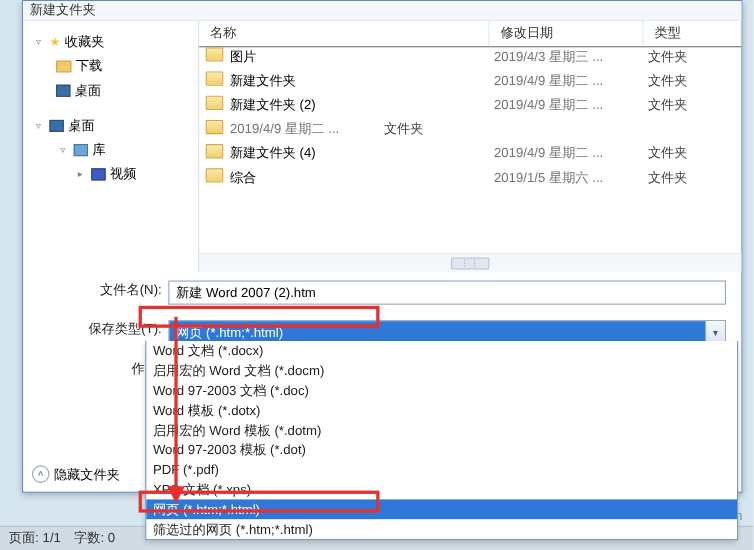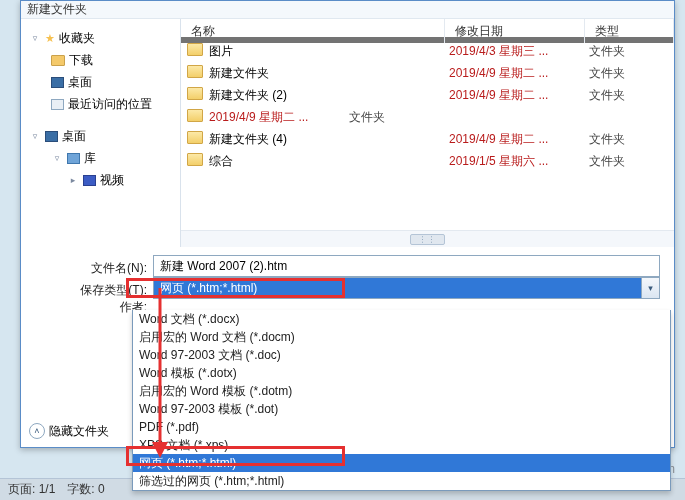--- a/index.html
+++ b/index.html
@@ -11,34 +11,34 @@
 .tree-row{display:flex;align-items:center;height:22px;gap:4px;padding-left:2px}
 .tree-row.child{padding-left:24px}
 .starI{color:#f6c151;font-size:11px}
 .folderI{width:14px;height:11px;background:#f4c96a;border:1px solid #caa14b;border-radius:1px;display:inline-block}
 .recentI{width:13px;height:11px;background:#e9eff5;border:1px solid #8ea8c0;display:inline-block}
 .deskI{width:13px;height:11px;background:#3a6ea5;border:1px solid #2a4d7a;display:inline-block}
 .libI{width:13px;height:11px;background:#6fa4d8;border:1px solid #3f77ad;display:inline-block}
 .vidI{width:13px;height:11px;background:#3c5cc4;border:1px solid #2a4090;display:inline-block}
 .tw{width:12px;color:#7c8aa0;font-size:9px;text-align:center}
 .files{flex:1;display:flex;flex-direction:column}
-.fh{display:flex;height:24px;border-bottom:6px solid #737373;align-items:flex-start}
+.fh{display:flex;height:24px;border-bottom:1px solid #737373;align-items:flex-end}
 .fh>div{padding:0 10px;border-right:1px solid #e3e9f0;line-height:24px;color:#333}
 .c-n{width:264px}.c-d{width:140px}.c-t{flex:1}
 .fl{flex:1;overflow:hidden}
 .fr{display:flex;height:22px;align-items:flex-start;padding-left:6px}
 .fldIco{width:16px;height:13px;background:linear-gradient(#fce9a7,#f3cf6a);border:1px solid #d1a646;border-radius:1px;margin-right:6px}
 .fr .n{width:240px}
-.fr .d{width:140px;color:#b91c1c}
+.fr .d{width:140px;color:#737373}
 .fr .t{color:#444}
 .sb{height:17px;border-top:1px solid #e3e9f0;display:flex;align-items:center;justify-content:center;background:#f4f7fb}
 .sb-track{width:35px;height:11px;background:#e0e7ef;border:1px solid #b4c4d6;border-radius:2px;display:flex;align-items:center;justify-content:center}
 .sb-grip{color:#8ba1bb;font-size:8px;letter-spacing:1px}
 .form{padding:8px 14px 0 14px}
-.fr2{display:flex;align-items:flex-end;margin-bottom:0}
+.fr2{display:flex;align-items:flex-start;margin-bottom:14px}
 .lbl{width:118px;text-align:right;padding-right:6px;color:#222}
 .tf{flex:1;height:22px;border:1px solid #8ea8c0;padding:0 6px;background:#fff}
 .sel{flex:1;height:22px;border:1px solid #8ea8c0;position:relative;background:#fff}
 .sel-val{position:absolute;left:0;top:0;right:18px;bottom:0;padding:0 6px;line-height:20px;background:#3078d7;color:#fff}
 .sel-ar{position:absolute;right:0;top:0;width:18px;bottom:0;background:linear-gradient(#f4f7fb,#dbe6f2);border-left:1px solid #8ea8c0;text-align:center;line-height:20px;color:#3a5a7c;font-size:9px}
 .dd{position:absolute;left:132px;right:14px;top:310px;background:#fff;border:1px solid #7a9abb;border-top:none;box-shadow:0 3px 5px rgba(0,0,0,.2);z-index:5}
 .opt{height:18px;line-height:18px;padding:0 6px;color:#222}
 .opt.sel2{background:#3078d7;color:#fff}
 .foot{position:absolute;left:8px;bottom:0;right:14px;display:flex;align-items:center;height:32px}
 .hid{display:flex;align-items:center;gap:4px}
@@ -66,24 +66,20 @@
           <span>收藏夹</span>
         </div>
       <div class="tree-row child">
           <span class="folderI"></span>
           <span>下载</span>
         </div>
       <div class="tree-row child">
           <span class="deskI"></span>
           <span>桌面</span>
         </div>
-      <div class="tree-row child">
-          <span class="recentI"></span>
-          <span>最近访问的位置</span>
-        </div>
       <div style="height:10px"></div>
       <div class="tree-row">
           <span class="tw">▿</span>
           <span class="deskI"></span>
           <span>桌面</span>
         </div>
       <div class="tree-row child">
           <span class="tw">▿</span>
           <span class="libI"></span>
           <span>库</span>

